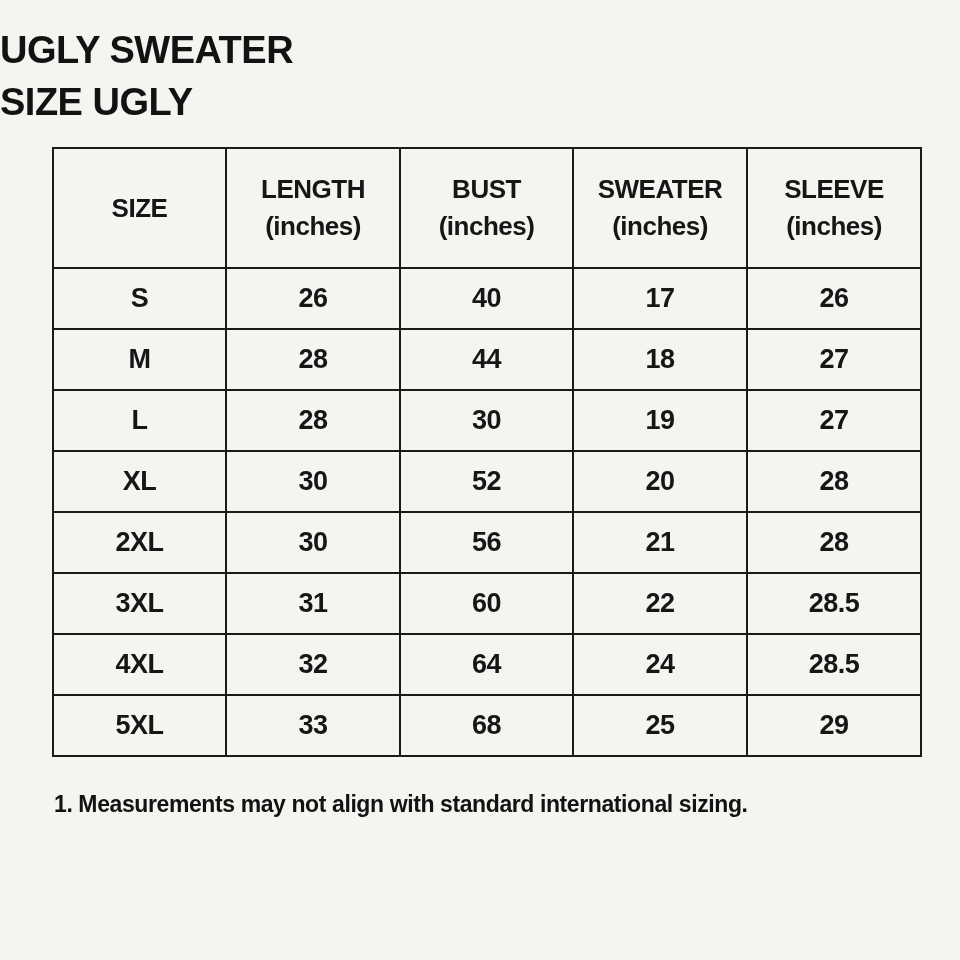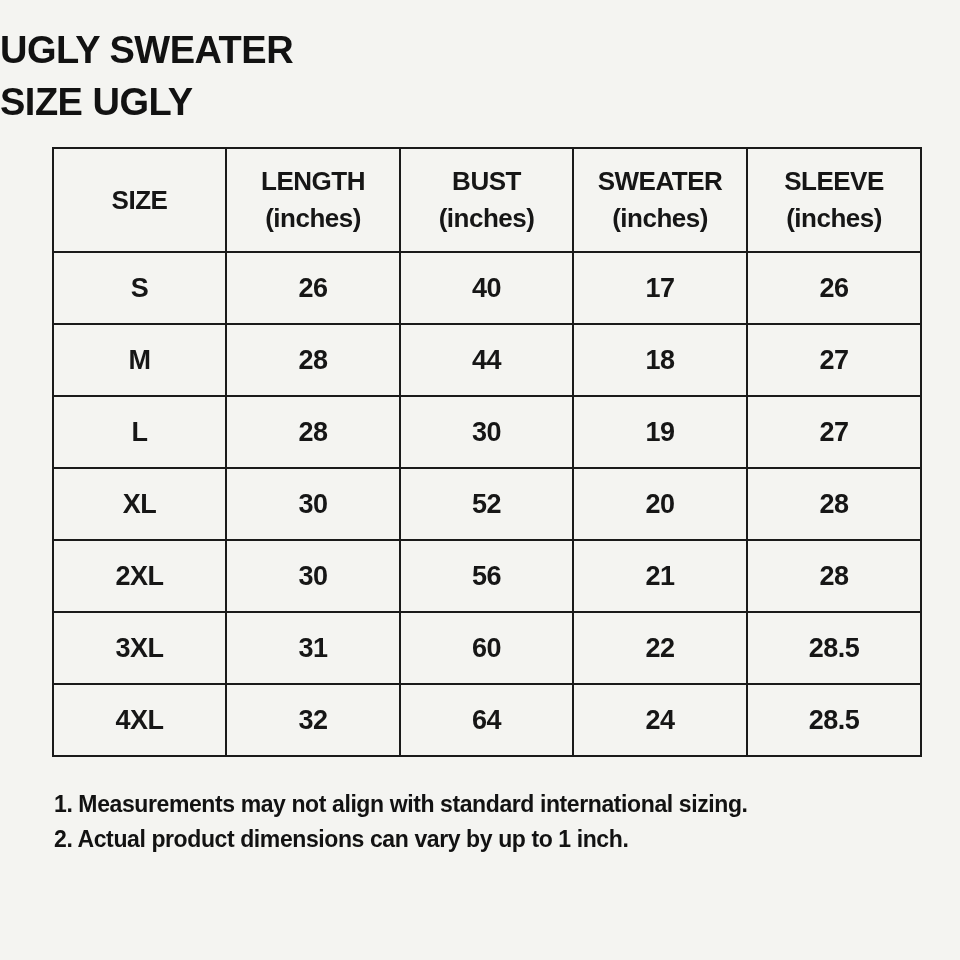--- a/index.html
+++ b/index.html
@@ -43,21 +43,21 @@
   .size-chart td {
     border: 2px solid #1a1a1a;
     text-align: center;
     vertical-align: middle;
     padding: 0;
     font-weight: bold;
     color: #161616;
     background: #f4f4f1;
   }
   .size-chart thead tr {
-    height: 104px;
+    height: 120px;
     padding-left: 36px;
   }
   .size-chart tbody tr {
     height: 61px;
   }
   .size-chart th {
     font-size: 26px;
     line-height: 37px;
     letter-spacing: -0.5px;
   }
@@ -174,21 +174,27 @@
         <td>22</td>
         <td>28.5</td>
       </tr>
       <tr>
         <td>4XL</td>
         <td>32</td>
         <td>64</td>
         <td>24</td>
         <td>28.5</td>
       </tr>
+      <tr>
+        <td>5XL</td>
+        <td>33</td>
+        <td>68</td>
+        <td>25</td>
+        <td>29</td>
+      </tr>
     </tbody>
   </table>
 
   <div class="notes">
     <p>1. Measurements may not align with standard international sizing.</p>
-    <p>2. Actual product dimensions can vary by up to 1 inch.</p>
   </div>
 
 </div>
 
 </body></html>

